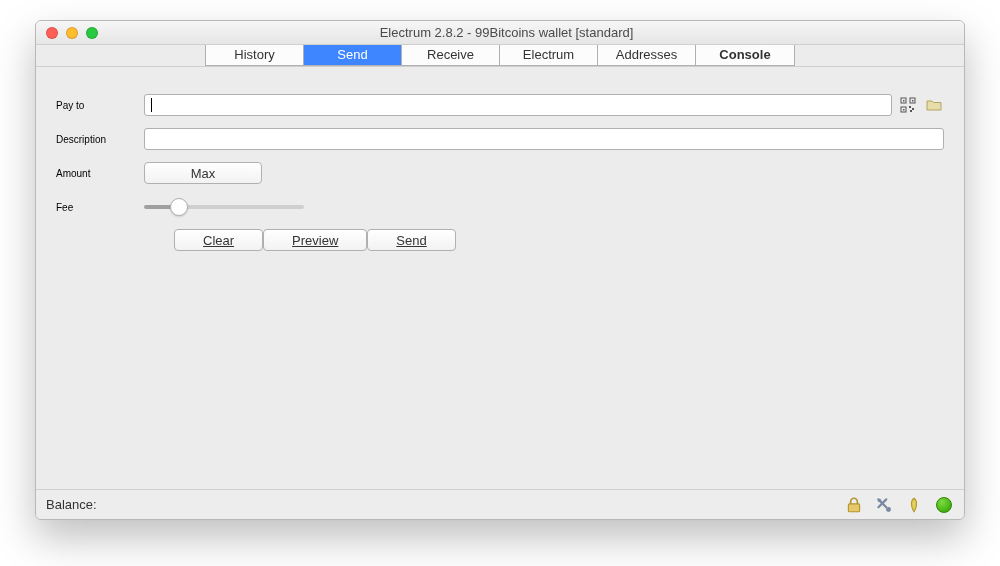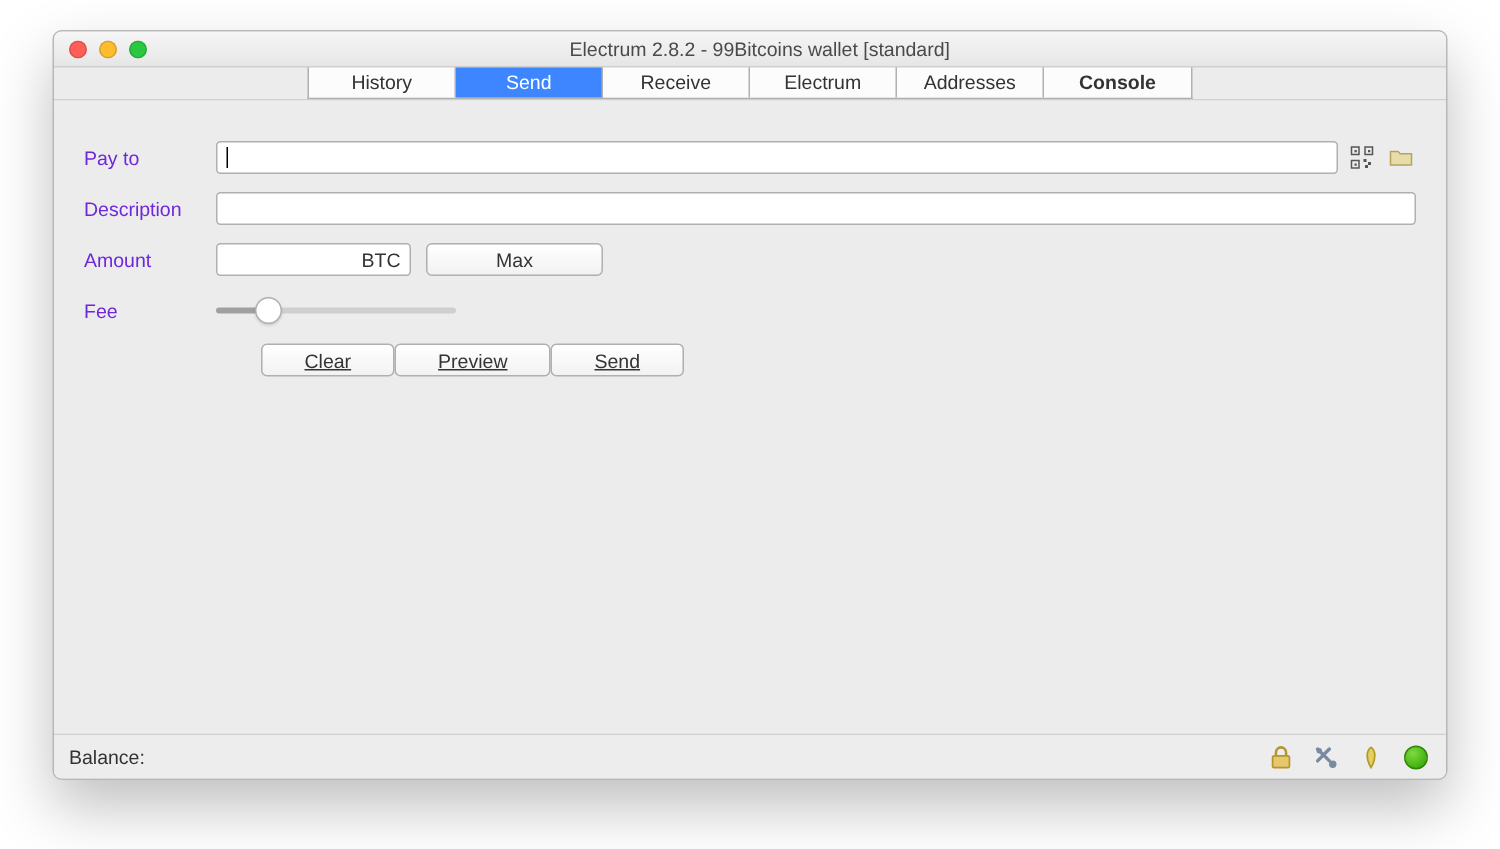--- a/index.html
+++ b/index.html
@@ -89,22 +89,22 @@
     position: relative;
   }
   .row {
     display: flex;
     align-items: center;
     margin-bottom: 10px;
     min-height: 24px;
   }
   .label {
     width: 88px;
-    font-size: 13px;
-    color: #6d28d9;
+    font-size: 10px;
+    color: #000000;
   }
   .textinput {
     flex: 1;
     height: 22px;
     border: 1px solid #b0b0b0;
     border-radius: 3px;
     background: #fff;
     padding: 0 6px;
     font-size: 13px;
     outline: none;
@@ -261,23 +261,20 @@
     </div>
 
     <div class="row">
       <div class="label">Description</div>
       <div class="textinput"></div>
     </div>
 
     <div class="row">
       <div class="label">Amount</div>
       <div class="amount-wrap">
-        <div class="amount-field">
-          <span>BTC</span>
-        </div>
         <div class="btn" style="min-width:118px">Max</div>
       </div>
     </div>
 
     <div class="row">
       <div class="label">Fee</div>
       <div class="slider">
         <div class="track"></div>
         <div class="thumb"></div>
       </div>

